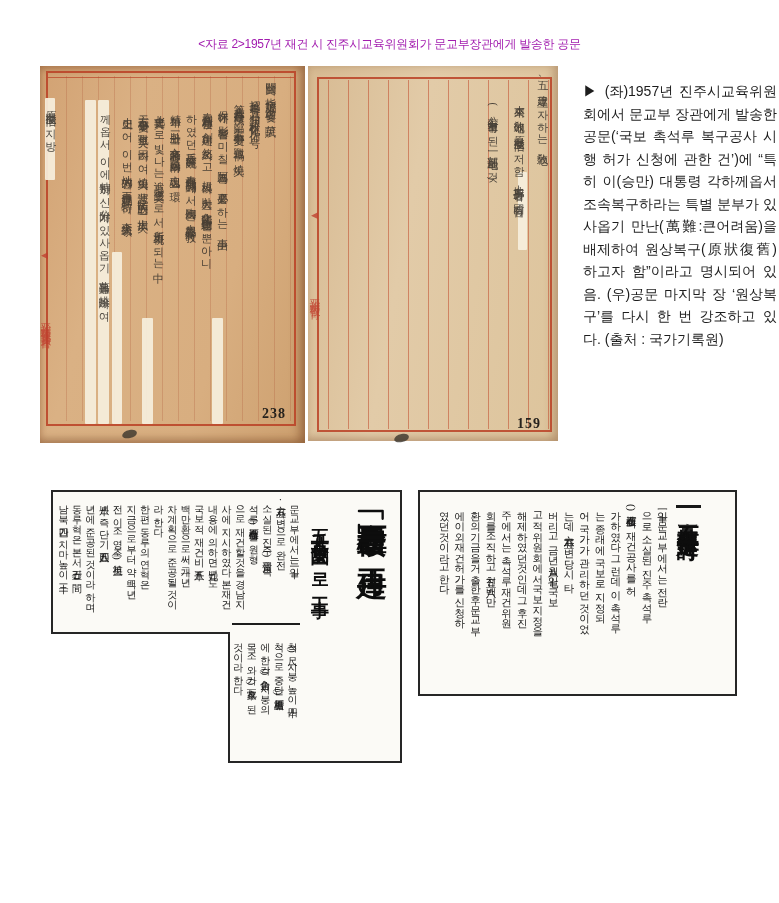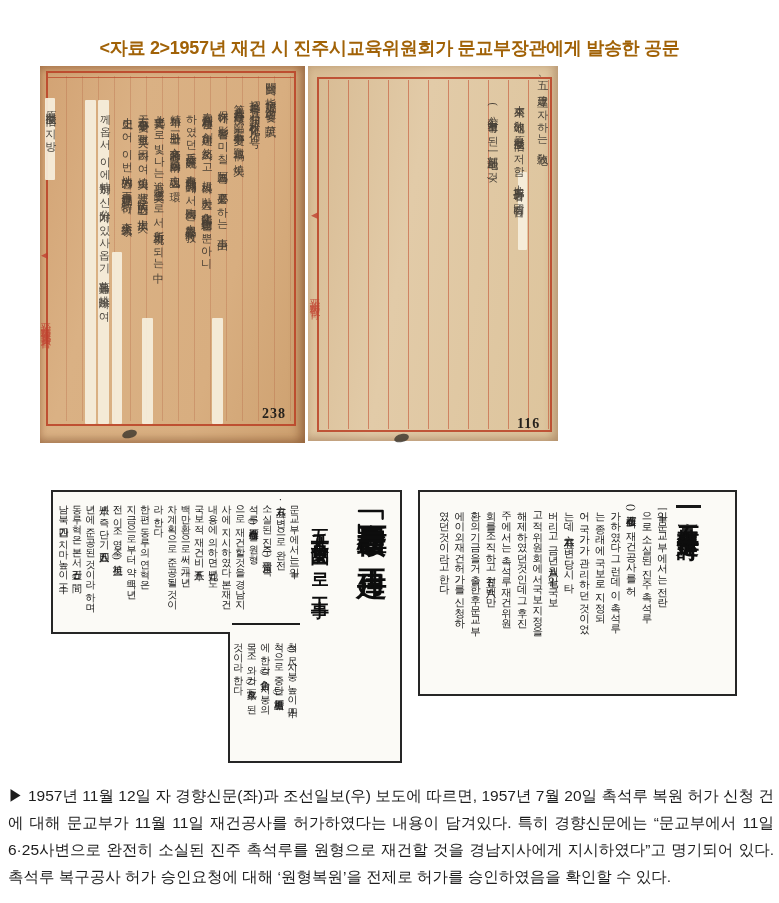--- a/index.html
+++ b/index.html
@@ -1,18 +1,18 @@
 <!DOCTYPE html>
 <html><head>
 <meta charset="utf-8">
 <style>
   html,body{margin:0;padding:0;background:#ffffff;}
   .page{position:relative;width:779px;height:903px;background:#ffffff;overflow:hidden;
         font-family:"Liberation Sans",sans-serif;color:#1f1f1f;}
-  .title{position:absolute;font-weight:700;font-size:18px;letter-spacing:-0.3px;color:#a16207;white-space:nowrap;}
+  .title{position:absolute;font-weight:400;font-size:12px;letter-spacing:-0.3px;color:#a21caf;white-space:nowrap;}
   .title1{left:0;right:0;top:36px;text-align:center;}
   .title2{left:253px;top:455px;}
 
   
   .doc{position:absolute;}
   .docL{left:40px;top:66px;width:265px;height:377px;
         background:linear-gradient(105deg,#d2a273 0%,#dab184 30%,#d8ae80 68%,#cda06f 100%);
         box-shadow:inset -7px 0 9px rgba(110,60,30,.35),inset 0 -5px 7px rgba(110,60,30,.28),inset 0 4px 6px rgba(140,80,40,.25);}
   .docR{left:308px;top:66px;width:250px;height:375px;
         background:linear-gradient(100deg,#d7ba92 0%,#e2cba8 40%,#ddc49c 100%);
@@ -91,24 +91,25 @@
 
   <div class="doc docR">
     <div class="rules rulesR"></div>
     <div class="frame frameR"></div>
     <div class="hl" style="left:210px;top:106px;width:9px;height:78px;"></div>
     <div class="hw" style="left:228px;top:6px;height:150px;">五、建立코자하는 敎地</div>
     <div class="hw" style="left:204px;top:30px;height:290px;">本來의敎地에原狀復旧로저함 土地所有者는國有임</div>
     <div class="hw" style="left:178px;top:36px;height:210px;">(公有中市有로된 一部基地의것)</div>
     <div class="redmark" style="left:3px;top:144px;">◀</div>
     <div class="redcol" style="left:1px;top:224px;height:140px;">晋州市敎育</div>
-    <div class="pagenum" style="left:209px;top:350px;">116</div>
+    <div class="pagenum" style="left:209px;top:350px;">159</div>
     <div class="inkblob" style="left:86px;top:368px;"></div>
   </div>
 
+  <div class="caption capR">▶ (좌)1957년 진주시교육위원회에서 문교부 장관에게 발송한 공문(‘국보 촉석루 복구공사 시행 허가 신청에 관한 건’)에 “특히 이(승만) 대통령 각하께옵서 조속복구하라는 특별 분부가 있사옵기 만난(萬難:큰어려움)을 배제하여 원상복구(原狀復舊)하고자 함”이라고 명시되어 있음. (우)공문 마지막 장 ‘원상복구’를 다시 한 번 강조하고 있다. (출처 : 국가기록원)</div>
 
 
   <div class="np" style="left:51px;top:490px;width:351px;height:276px;">
     <div class="npbox" style="left:0;top:0;width:351px;height:144px;"></div>
     <div class="npbox" style="left:177px;top:0;width:174px;height:273px;border-left:none;"></div>
     <div class="step" style="left:177px;top:142px;height:131px;"></div>
     <div class="vcols" style="left:8px;top:8px;width:242px;height:126px;font-size:10px;line-height:13.6px;">
         <div>문교부에서는 十一일</div>
         <div>六·二五사변으로 완전</div>
         <div>소실된 진주(晋州) 촉</div>
@@ -156,15 +157,14 @@
         <div>회를조직하고 五천八백만</div>
         <div>환의기금을거출한후문교부</div>
         <div>에이외재건허가를 신청하</div>
         <div>였던것이라고한다</div>
       </div>
     <div class="headline" style="left:250px;top:13px;height:168px;font-size:22px;line-height:36px;letter-spacing:3px;">
       <span class="blob">矗</span><span>石樓再建許可</span>
     </div>
   </div>
 
-  <div class="caption capB">▶ 1957년 11월 12일 자 경향신문(좌)과 조선일보(우) 보도에 따르면, 1957년 7월 20일 촉석루 복원 허가 신청 건에 대해 문교부가 11월 11일 재건공사를 허가하였다는 내용이 담겨있다. 특히 경향신문에는 “문교부에서  11일 6·25사변으로 완전히 소실된 진주 촉석루를 원형으로 재건할 것을 경남지사에게 지시하였다”고 명기되어 있다. 촉석루 복구공사 허가 승인요청에 대해 ‘원형복원’을 전제로 허가를 승인하였음을 확인할 수 있다.</div>
 
 </div>
 
 </body></html>

